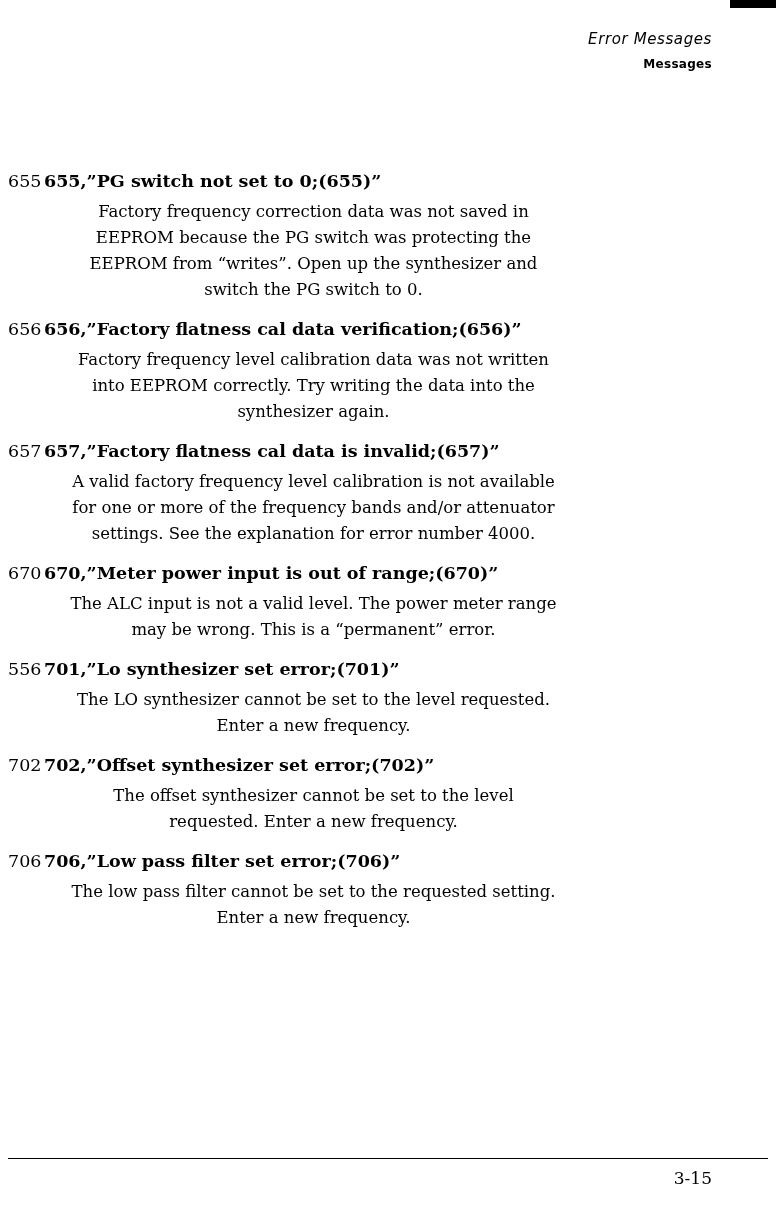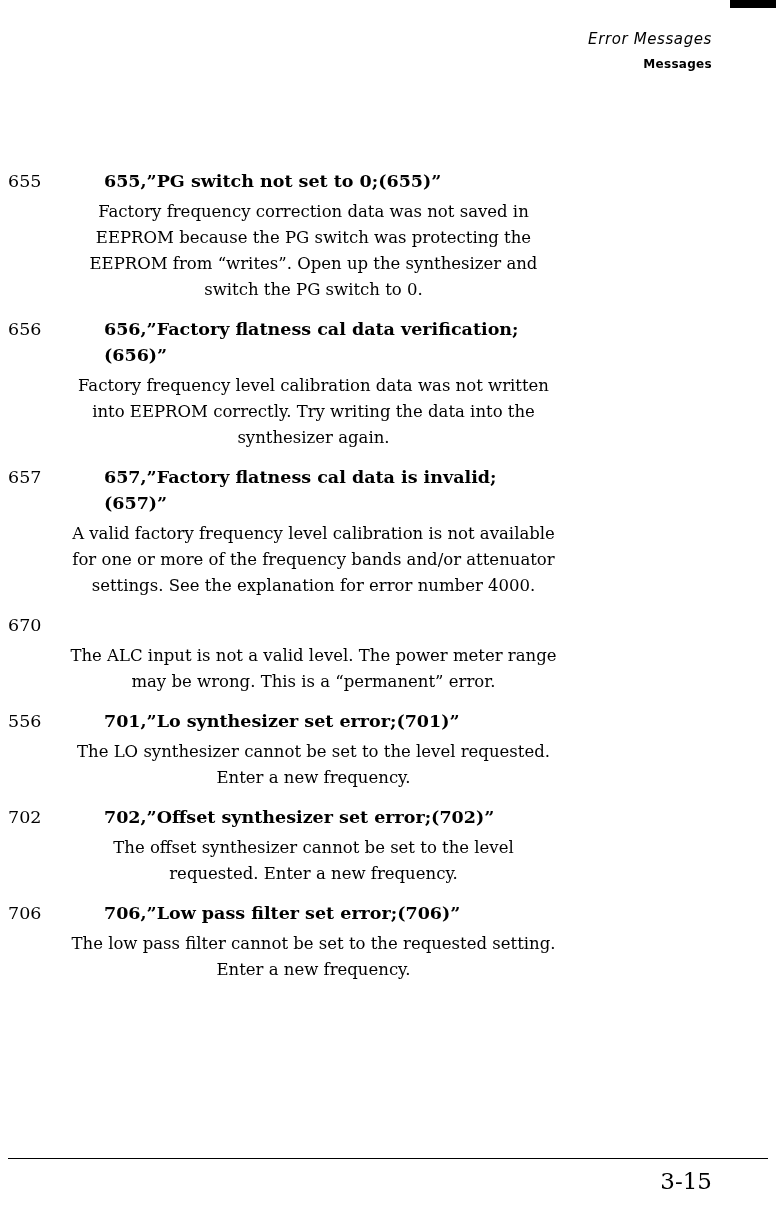--- a/index.html
+++ b/index.html
@@ -72,21 +72,21 @@
   .entry-code {
     position: absolute;
     left: 0px;
     top: 0px;
     width: 52px;
     font-size: 17.5px;
     line-height: 26px;
   }
 
   .entry-title {
-    margin-left: 96px;
+    margin-left: 36px;
     margin-right: 64px;
     font-size: 17.5px;
     font-weight: bold;
     line-height: 26px;
   }
 
   .entry-body {
     margin-left: 60px;
     margin-right: 62px;
     font-size: 16.5px;
@@ -102,21 +102,21 @@
     right: 8px;
     top: 1158px;
     height: 1px;
     background: #000000;
   }
 
   .footer-page {
     position: absolute;
     right: 64px;
     top: 1168px;
-    font-size: 23px;
+    font-size: 17px;
     font-family: "DejaVu Serif", serif;
   }
 </style>
 </head>
 <body>
 
 <div class="page">
 
   <div class="corner-mark"></div>
 
@@ -147,20 +147,21 @@
       <div class="entry-head">
         <div class="entry-code">657</div>
         <div class="entry-title">657,”Factory flatness cal data is invalid;(657)”</div>
       </div>
       <div class="entry-body">A valid factory frequency level calibration is not available for one or more of the frequency bands and/or attenuator settings. See the explanation for error number 4000.</div>
     </div>
 
     <div class="entry">
       <div class="entry-head">
         <div class="entry-code">670</div>
+        <div class="entry-title">670,”Meter power input is out of range;(670)”</div>
       </div>
       <div class="entry-body">The ALC input is not a valid level. The power meter range may be wrong. This is a “permanent” error.</div>
     </div>
 
 
     <div class="entry">
       <div class="entry-head">
         <div class="entry-code">556</div>
         <div class="entry-title">701,”Lo synthesizer set error;(701)”</div>
       </div>

